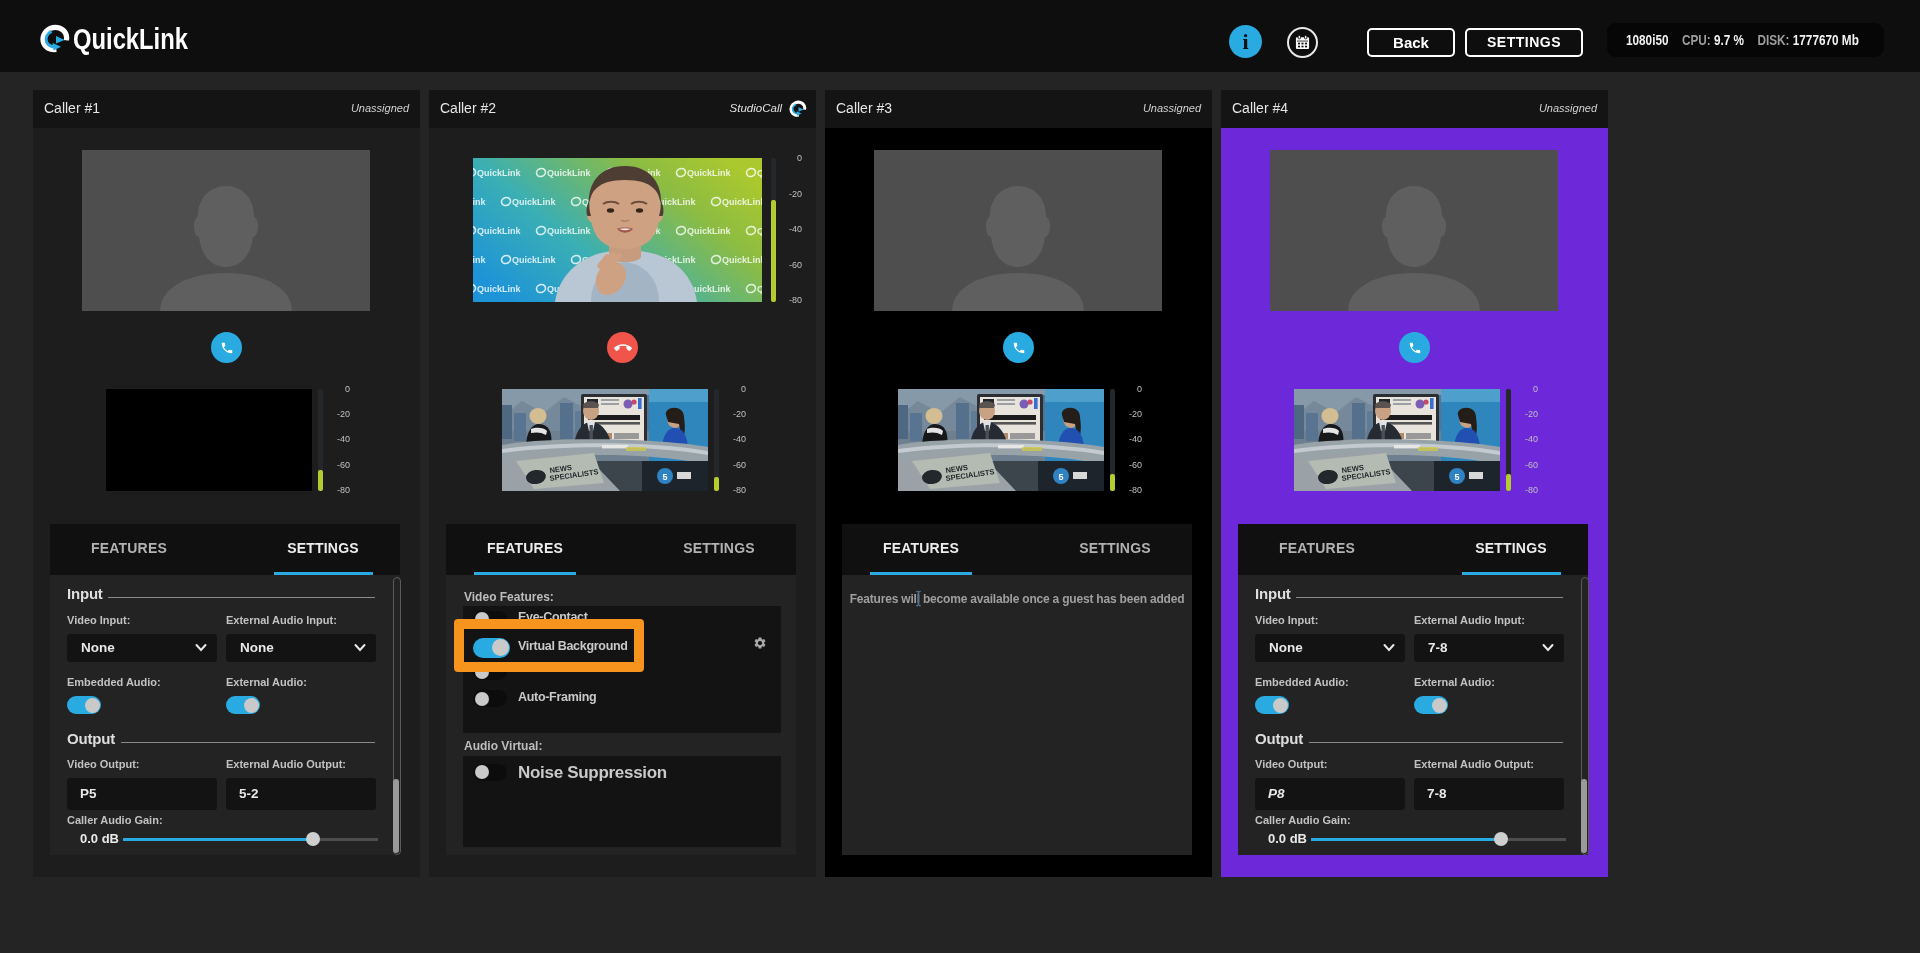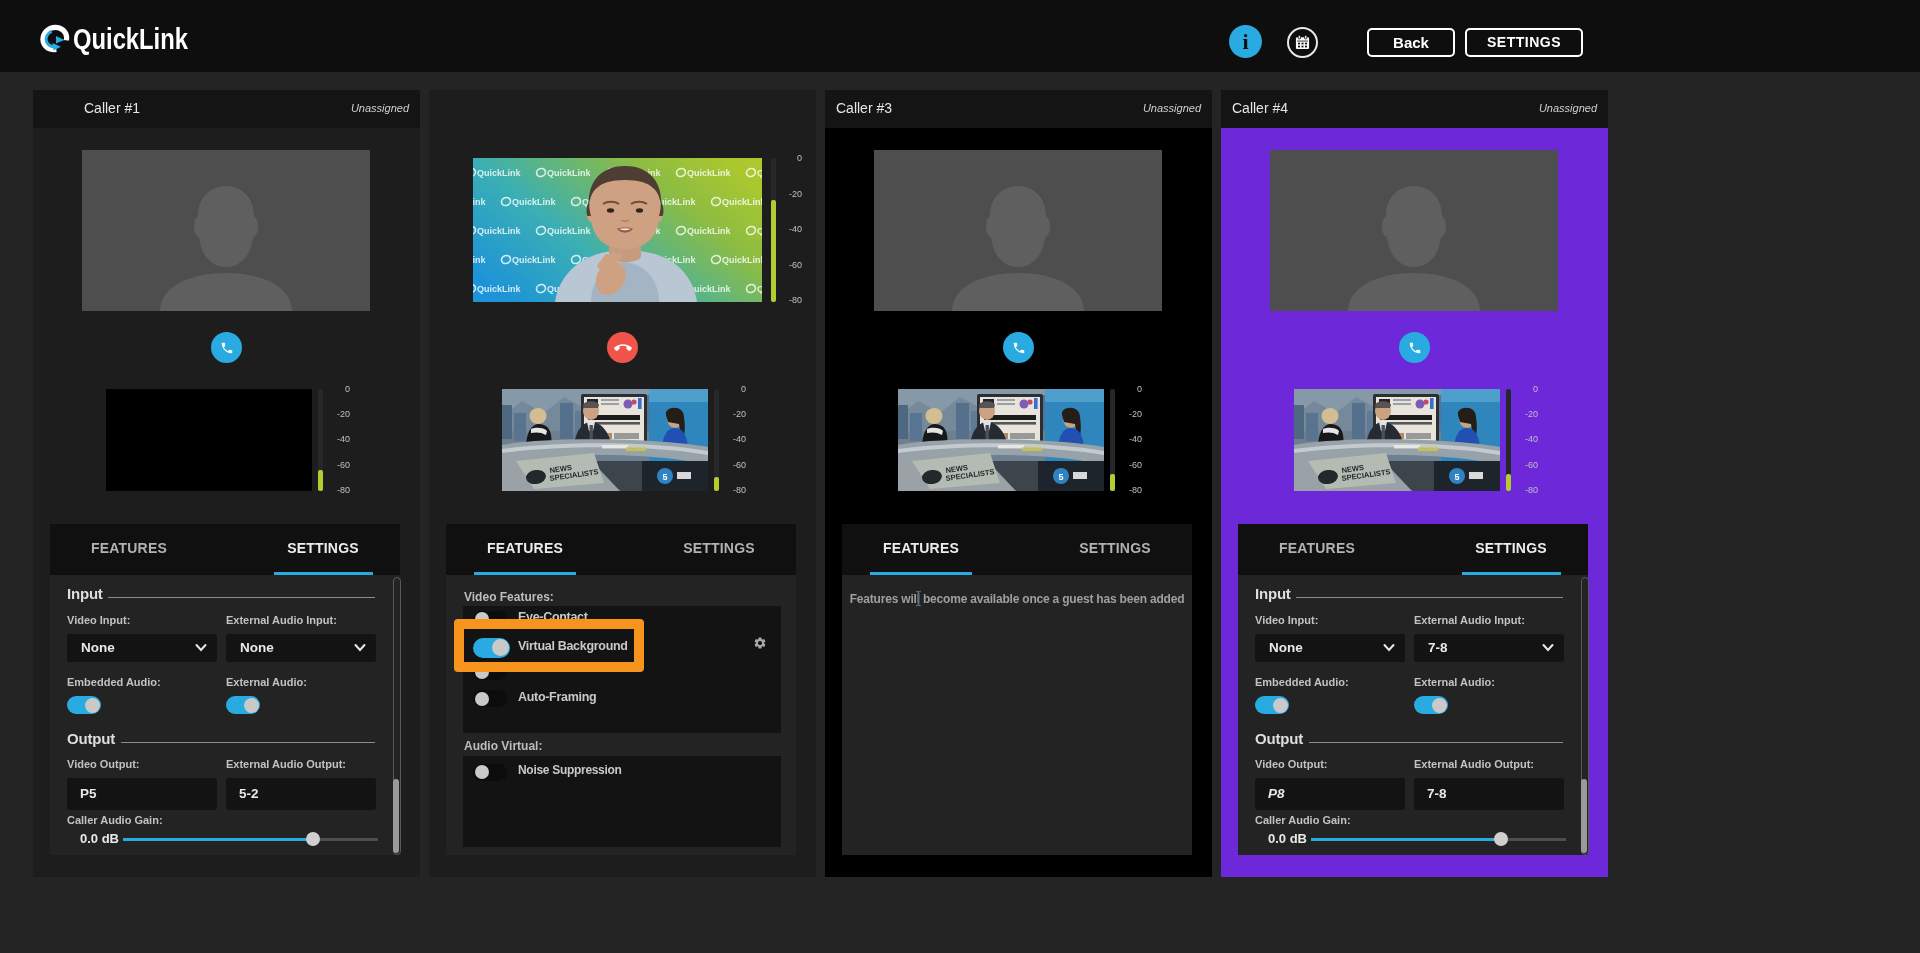--- a/index.html
+++ b/index.html
@@ -28,24 +28,31 @@
           <rect x="6.9" y="8.2" width="2.2" height="1.8"></rect>
           <rect x="10.6" y="8.2" width="2.2" height="1.8"></rect>
 <rect x="3.2" y="11.4" width="2.2" height="1.8"></rect>
           <rect x="6.9" y="11.4" width="2.2" height="1.8"></rect>
           <rect x="10.6" y="11.4" width="2.2" height="1.8"></rect>
 </g>
       </svg>
     </div>
 <div style="position:absolute;left:1367px;top:28px;width:84px;height:25px;border:2px solid #fff;border-radius:5px;text-align:center;line-height:25px;font-size:15px;font-weight:bold;color:#fff;">Back</div>
 <div style="position:absolute;left:1465px;top:28px;width:114px;height:25px;border:2px solid #fff;border-radius:5px;text-align:center;line-height:25px;font-size:14px;font-weight:bold;color:#fff;letter-spacing:0.5px;">SETTINGS</div>
+<div style="position:absolute;left:1607px;top:23px;width:277px;height:34px;background:#060606;border-radius:9px;">
+<div style="position:absolute;left:19px;top:9px;display:flex;gap:16px;white-space:nowrap;font-size:14px;font-weight:bold;transform:scaleX(0.84);transform-origin:0 0;">
+<span style="color:#f2f2f2">1080i50</span>
+<span style="color:#9d9d9d">CPU: <span style="color:#f2f2f2">9.7 %</span></span>
+<span style="color:#9d9d9d">DISK: <span style="color:#f2f2f2">1777670 Mb</span></span>
+</div>
+</div>
 </div>
 <div style="position:absolute;left:33px;top:90px;width:387px;height:787px;background:#1d1d1d;">
 <div style="position:absolute;left:0;top:0;width:387px;height:38px;background:#141414;">
-<div style="position:absolute;left:11px;top:10px;font-size:14px;color:#e6e6e6;margin-left:40px;">Caller #1</div>
+<div style="position:absolute;left:11px;top:10px;font-size:14px;color:#e6e6e6;">Caller #1</div>
 <div style="position:absolute;right:11px;top:12px;font-size:11px;font-style:italic;color:#d2d2d2;">Unassigned</div>
     </div>
 <div style="position:absolute;left:49px;top:60px;"><svg width="288" height="161" viewBox="0 0 288 161">
 <rect width="288" height="161" fill="#4e4e4e"></rect>
 <g fill="#5f5f5f">
 <path d="M144 36 C128 36 116 48 116 66 C116 67 112 68 112 76 C112 84 115 87 117 87 C118.5 102 127 117 144 117 C161 117 169.5 102 171 87 C173 87 176 84 176 76 C176 68 172 67 172 66 C172 48 160 36 144 36 Z"></path>
 <path d="M78 161 C78 139 104 123 144 123 C184 123 210 139 210 161 Z"></path>
 </g>
       </svg></div>
 <div style="position:absolute;left:178px;top:242px;width:31px;height:31px;border-radius:50%;background:#29abe2;display:flex;align-items:center;justify-content:center;">
@@ -106,20 +113,33 @@
     </div>
     <div style="position:absolute;left:34px;top:724px;font-size:11px;font-weight:bold;color:#c2c2c2;white-space:nowrap;">Caller Audio Gain:</div>
     <div style="position:absolute;left:47px;top:741px;font-size:13px;font-weight:bold;color:#e9e9e9;">0.0 dB</div>
     <div style="position:absolute;left:90px;top:747.5px;width:190px;height:3px;background:#29abe2;"></div>
     <div style="position:absolute;left:280px;top:747.5px;width:65px;height:3px;background:#4e4e4e;"></div>
     <div style="position:absolute;left:273px;top:742px;width:14px;height:14px;border-radius:50%;background:#cfcfcf;"></div>
     <div style="position:absolute;left:360px;top:487px;width:6px;height:276px;border:1px solid #5a5a5a;border-radius:4px;"></div>
     <div style="position:absolute;left:360px;top:689px;width:6px;height:74px;background:#9a9a9a;border-radius:4px;"></div>
 </div>
 <div style="position:absolute;left:429px;top:90px;width:387px;height:787px;background:#1d1d1d;">
+<div style="position:absolute;left:0;top:0;width:387px;height:38px;background:#141414;">
+<div style="position:absolute;left:11px;top:10px;font-size:14px;color:#e6e6e6;">Caller #2</div>
+<div style="position:absolute;right:34px;top:12px;font-size:11.5px;font-style:italic;color:#e0e0e0;">StudioCall</div>
+      <div style="position:absolute;right:8px;top:9px;"><svg width="20" height="20" viewBox="0 0 34 34">
+<g transform="rotate(-24 17 17)">
+<ellipse cx="17" cy="16.5" rx="12" ry="11" fill="none" stroke="#fff" stroke-width="5.2"></ellipse>
+<path d="M17 8.6 A 8.8 7.8 0 0 0 17 24.4" fill="none" stroke="#29abe2" stroke-width="3"></path>
+</g>
+<path d="M17 17 L35 19 L31 33 L19 33 Z" fill="#141414"></path>
+<path d="M18 14 L26.5 18 L18 21.5 Z" fill="#29abe2"></path>
+<path d="M14.5 21 L23 24.8 L15.5 28.4 Z" fill="#29abe2"></path>
+</svg></div>
+    </div>
 <div style="position:absolute;left:44px;top:68px;"><svg width="289" height="144" viewBox="0 0 289 144">
 <defs>
 <linearGradient id="vbg" x1="0" y1="0.8" x2="1" y2="0.2">
 <stop offset="0" stop-color="#1d93d8"></stop>
             <stop offset="0.35" stop-color="#3aafb4"></stop>
             <stop offset="0.75" stop-color="#8cbc43"></stop>
             <stop offset="1" stop-color="#abc82e"></stop>
 </linearGradient>
 
 </defs>
@@ -345,21 +365,21 @@
     </div>
     <div style="position:absolute;left:89px;top:599.5px;font-size:12.5px;font-weight:bold;letter-spacing:-0.3px;color:#c9c9c9;white-space:nowrap;">Auto-Framing</div>
     <div style="position:absolute;left:324px;top:546px;"><svg width="14" height="14" viewBox="0 0 24 24">
         <path fill="#a8a8a8" d="M19.14 12.94c.04-.3.06-.61.06-.94 0-.32-.02-.64-.07-.94l2.03-1.58c.18-.14.23-.41.12-.61l-1.92-3.32c-.12-.22-.37-.29-.59-.22l-2.39.96c-.5-.38-1.03-.7-1.62-.94l-.36-2.54c-.04-.24-.24-.41-.48-.41h-3.84c-.24 0-.43.17-.47.41l-.36 2.54c-.59.24-1.13.57-1.62.94l-2.39-.96c-.22-.08-.47 0-.59.22L2.74 8.87c-.12.21-.08.47.12.61l2.03 1.58c-.05.3-.09.63-.09.94s.02.64.07.94l-2.03 1.58c-.18.14-.23.41-.12.61l1.92 3.32c.12.22.37.29.59.22l2.39-.96c.5.38 1.03.7 1.62.94l.36 2.54c.05.24.24.41.48.41h3.84c.24 0 .44-.17.47-.41l.36-2.54c.59-.24 1.13-.56 1.62-.94l2.39.96c.22.08.47 0 .59-.22l1.92-3.32c.12-.22.07-.47-.12-.61l-2.01-1.58zM12 15.6c-1.98 0-3.6-1.62-3.6-3.6s1.62-3.6 3.6-3.6 3.6 1.62 3.6 3.6-1.62 3.6-3.6 3.6z"></path>
       </svg></div>
     <div style="position:absolute;left:35px;top:649px;font-size:12px;font-weight:bold;color:#bdbdbd;white-space:nowrap;">Audio Virtual:</div>
     <div style="position:absolute;left:33.5px;top:665.5px;width:318px;height:91px;background:#131313;"></div>
     <div style="position:absolute;left:44px;top:673.5px;width:34px;height:17px;border-radius:8.5px;background:#0c0c0c;">
 <div style="position:absolute;left:1.5px;top:1.5px;width:14px;height:14px;border-radius:50%;background:#c9c9c9;"></div>
     </div>
-    <div style="position:absolute;left:89px;top:673.0px;font-size:12px;font-weight:bold;letter-spacing:-0.3px;color:#c9c9c9;white-space:nowrap;">Noise Suppression</div>
+    <div style="position:absolute;left:89px;top:673.0px;font-size:17px;font-weight:bold;letter-spacing:-0.3px;color:#c9c9c9;white-space:nowrap;">Noise Suppression</div>
     <div style="position:absolute;left:25px;top:529px;width:190px;height:53px;border:10px solid #f7941e;border-radius:4px;box-sizing:border-box;"></div>
 </div>
 <div style="position:absolute;left:825px;top:90px;width:387px;height:787px;background:#000000;">
 <div style="position:absolute;left:0;top:0;width:387px;height:38px;background:#141414;">
 <div style="position:absolute;left:11px;top:10px;font-size:14px;color:#e6e6e6;">Caller #3</div>
 <div style="position:absolute;right:11px;top:12px;font-size:11px;font-style:italic;color:#d2d2d2;">Unassigned</div>
     </div>
 <div style="position:absolute;left:49px;top:60px;"><svg width="288" height="161" viewBox="0 0 288 161">
 <rect width="288" height="161" fill="#4e4e4e"></rect>
 <g fill="#5f5f5f">

